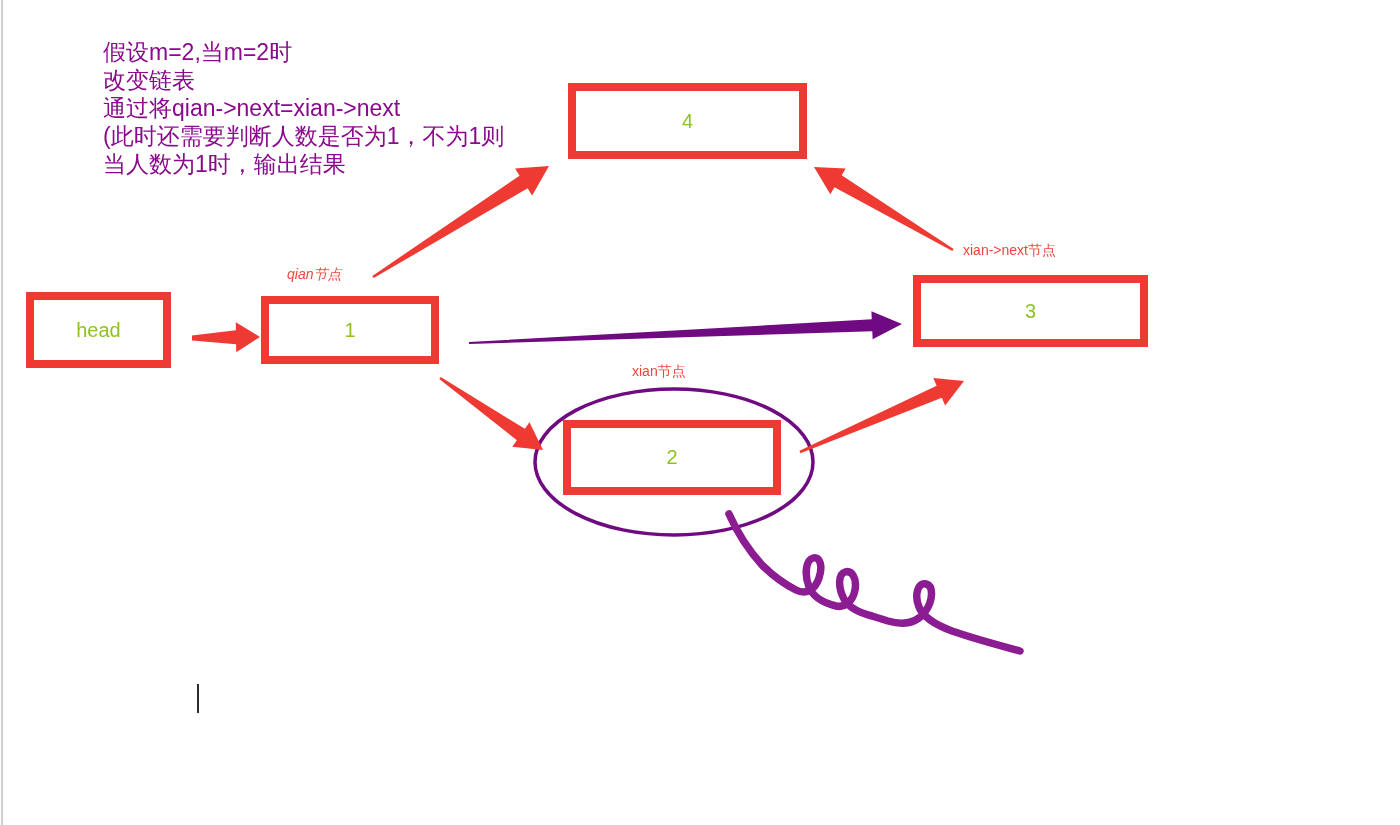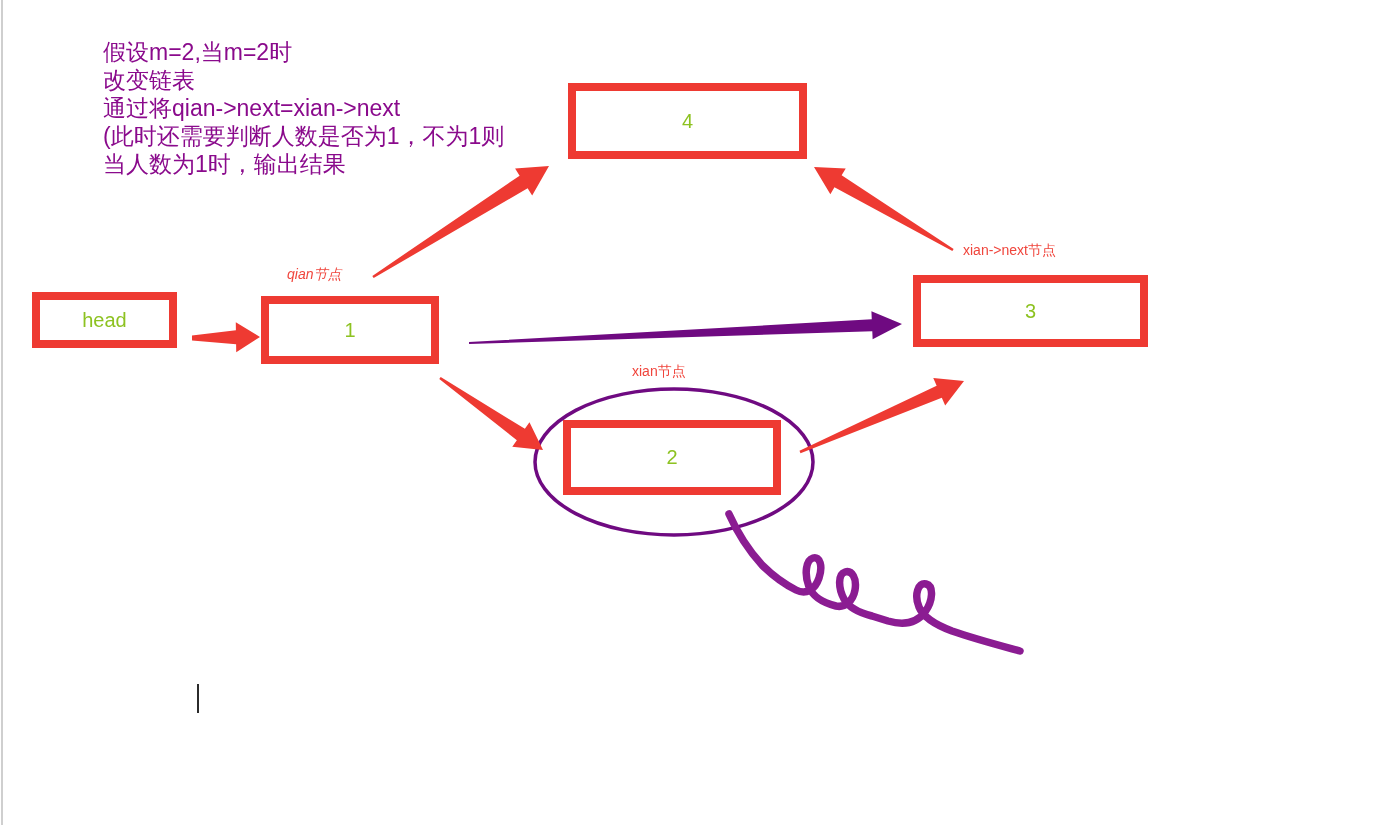--- a/index.html
+++ b/index.html
@@ -23,21 +23,21 @@
     font-size: 23px; line-height: 28px; font-weight: 500;
     white-space: nowrap;
   }
   .node {
     position: absolute; z-index: 2;
     box-sizing: border-box;
     border: 8px solid var(--red);
     background: #ffffff;
     display: flex; align-items: center; justify-content: center;
   }
-  #node-head { left: 32px;  top: 292px; width: 145px; height: 56px; text-align: center; }
+  #node-head { left: 26px;  top: 292px; width: 145px; height: 76px; text-align: center; }
   #node-1    { left: 261px; top: 296px; width: 178px; height: 68px; }
   #node-4    { left: 568px; top: 83px;  width: 239px; height: 76px; }
   #node-3    { left: 913px; top: 275px; width: 235px; height: 72px; }
   #node-2    { left: 563px; top: 420px; width: 218px; height: 75px; }
   .node-label {
     color: var(--green);
     font-size: 20px; font-weight: 500;
   }
   .anno {
     position: absolute; z-index: 2;

